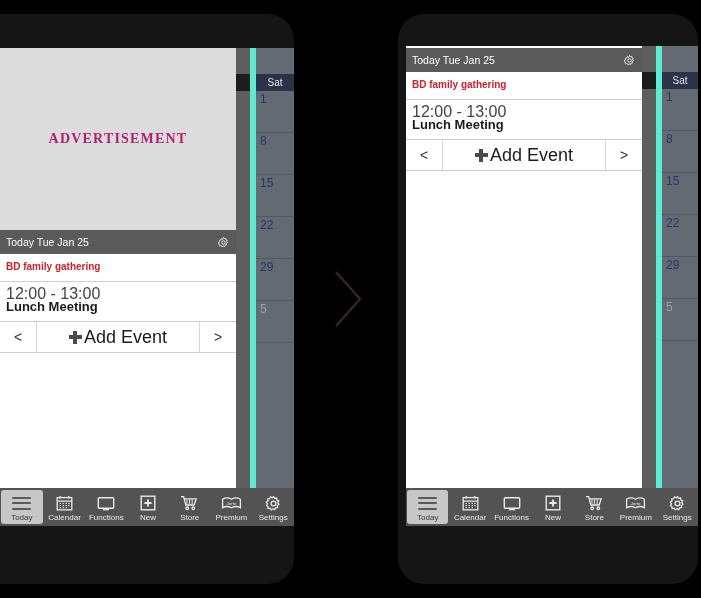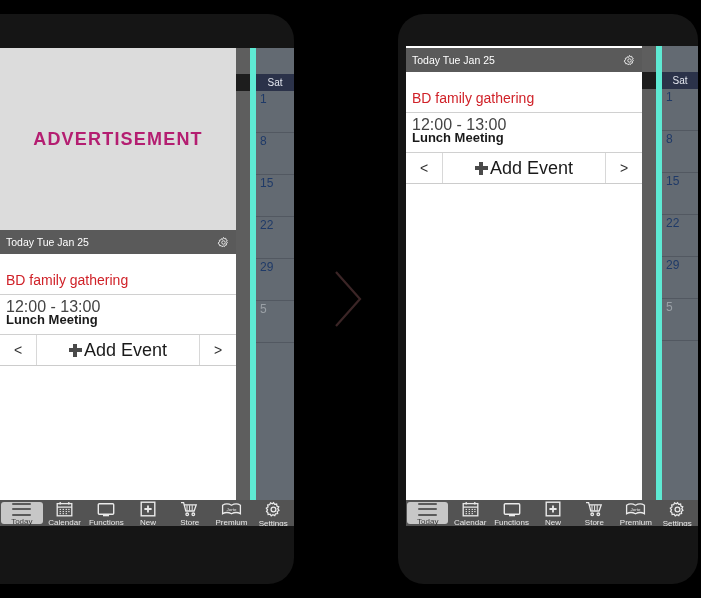--- a/index.html
+++ b/index.html
@@ -42,25 +42,25 @@
     position: absolute;
     left: 0; top: 0;
     width: 236px;
     height: 182px;
     background: #dcdcdc;
     display: flex;
     align-items: center;
     justify-content: center;
   }
   .ad-banner .ad-text {
-    font-size: 18px;
+    font-size: 14px;
     font-weight: bold;
     letter-spacing: 1.2px;
     color: #b41e71;
-    font-family: Liberation Sans, sans-serif;
+    font-family: Liberation Serif, serif;
   }
 
   
   .today-panel {
     position: absolute;
     left: 0;
     width: 236px;
     background: #ffffff;
   }
   .phone.left  .today-panel { top: 182px; bottom: 0; }
@@ -85,24 +85,23 @@
   .today-header .ht { flex: 1; white-space: nowrap; }
   .gear-icon { width: 13px; height: 13px; display:block; }
 
   .event-row {
     border-bottom: 1px solid #d0d0d0;
     box-sizing: border-box;
     padding: 6px 6px 7px 6px;
   }
   .event-allday .title {
     color: #d02128;
-    font-size: 14px;
-    font-weight: normal;
+    font-size: 10px;
+    font-weight: bold;
     line-height: 14px;
-    margin-top: 13px;
   }
   .event-timed .time {
     color: #444444;
     font-size: 16px;
     line-height: 12px;
   }
   .event-timed .title {
     color: #1a1a1a;
     font-size: 13px;
     font-weight: bold;
@@ -199,21 +198,21 @@
     color: #1f3a68;
     font-size: 12px;
     padding: 1px 0 0 4px;
   }
   .cal-cell.dim { color: #9aa0a6; }
 
   
   .bottom-nav {
     position: absolute;
     left: 0; right: 0; bottom: 0;
-    height: 26px;
+    height: 38px;
     background: #535353;
     display: flex;
     align-items: stretch;
   }
   .phone.left .bottom-nav  { left: 0;  right: 0; }
   .nav-item {
     flex: 1;
     display: flex;
     flex-direction: column;
     align-items: center;

